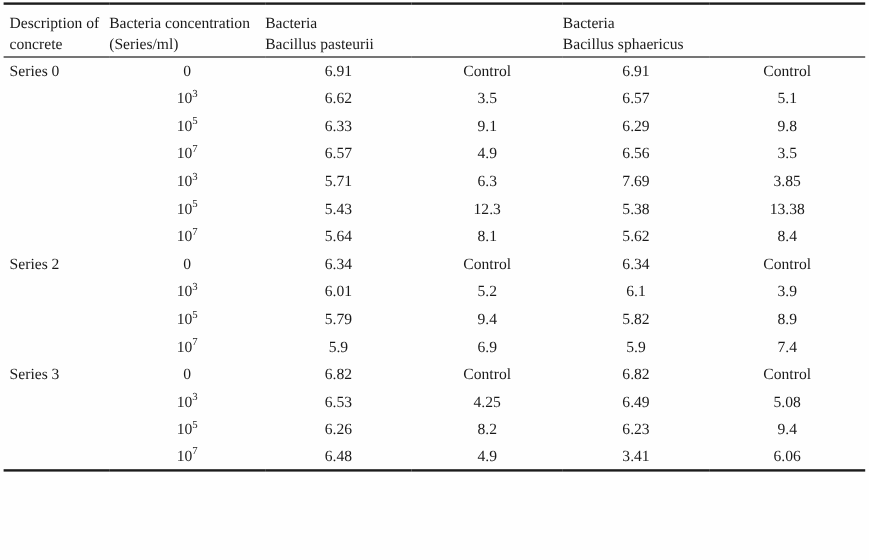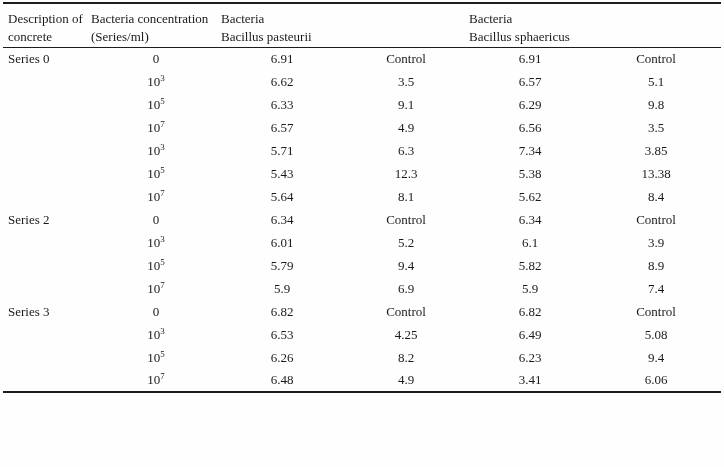--- a/index.html
+++ b/index.html
@@ -129,21 +129,21 @@
           <td>6.57</td>
           <td>4.9</td>
           <td>6.56</td>
           <td>3.5</td>
         </tr>
         <tr>
           <td class="series-cell"></td>
           <td>10<sup>3</sup></td>
           <td>5.71</td>
           <td>6.3</td>
-          <td>7.34</td>
+          <td>7.69</td>
           <td>3.85</td>
         </tr>
         <tr>
           <td class="series-cell"></td>
           <td>10<sup>5</sup></td>
           <td>5.43</td>
           <td>12.3</td>
           <td>5.38</td>
           <td>13.38</td>
         </tr>

